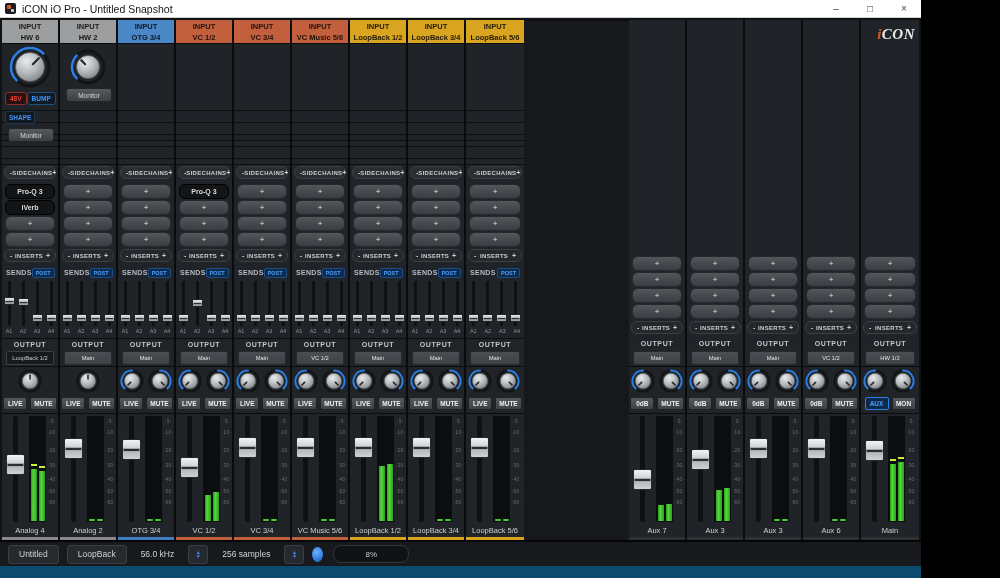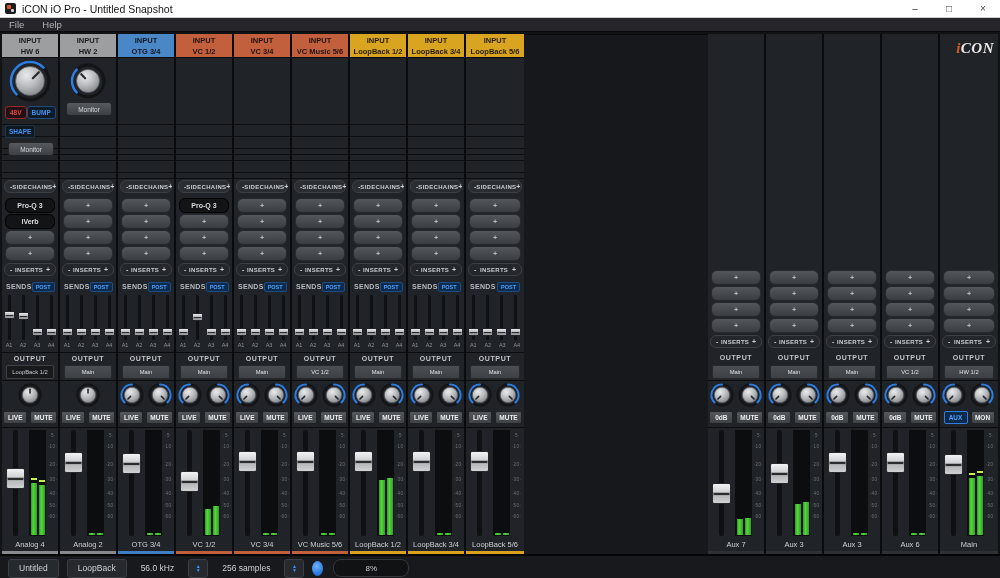--- a/index.html
+++ b/index.html
@@ -1,16 +1,16 @@
 <!DOCTYPE html>
 <html><head>
 <meta charset="utf-8">
 <style>
   html,body{margin:0;padding:0;background:#000;}
-  .app{width:1000px;height:578px;position:relative;font-family:"Liberation Sans",sans-serif;background:#0c4a6e;overflow:hidden;}
+  .app{width:921px;height:578px;position:relative;font-family:"Liberation Sans",sans-serif;background:#0c4a6e;overflow:hidden;}
 
   
   .titlebar{height:17px;background:#ffffff;display:flex;align-items:center;border-bottom:1px solid #d0d0d0;}
   .app-icon{width:11px;height:11px;margin:0 6px 0 5px;background:#1d1d1f;border-radius:2px;position:relative;}
   .app-icon::before{content:"";position:absolute;left:2px;top:2px;width:4px;height:4px;background:#d8581f;border-radius:1px;}
   .app-icon::after{content:"";position:absolute;right:2px;bottom:2px;width:3px;height:3px;background:#cfd3d6;border-radius:1px;}
   .title-text{font-size:10.5px;color:#141414;}
   .win-controls{margin-left:auto;display:flex;}
   .win-btn{width:34px;height:17px;display:flex;align-items:center;justify-content:center;font-size:10px;color:#444;cursor:default;}
 
@@ -103,24 +103,20 @@
   <div class="titlebar">
     <div class="app-icon"></div>
     <div class="title-text">iCON iO Pro - Untitled Snapshot</div>
     <div class="win-controls">
       <div class="win-btn">–</div>
       <div class="win-btn">□</div>
       <div class="win-btn">×</div>
     </div>
   </div>
 
-  <div class="menubar">
-    <span class="menu-item">File</span>
-    <span class="menu-item">Help</span>
-  </div>
 
   <div class="mixer">
     <div class="group" id="left-group">
         <div class="strip">
     <div class="hdr" style="background: rgb(156, 158, 160);">
       <div>INPUT</div>
       <div>HW 6</div>
     </div>
     <div class="rowline" style="top:90px"></div>
     <div class="rowline" style="top:102px"></div>

